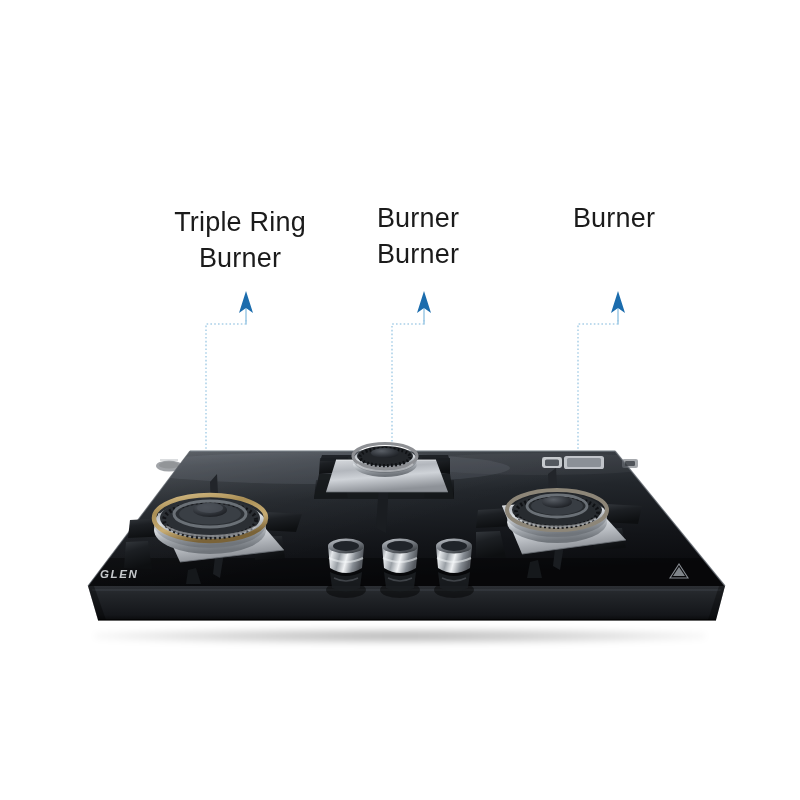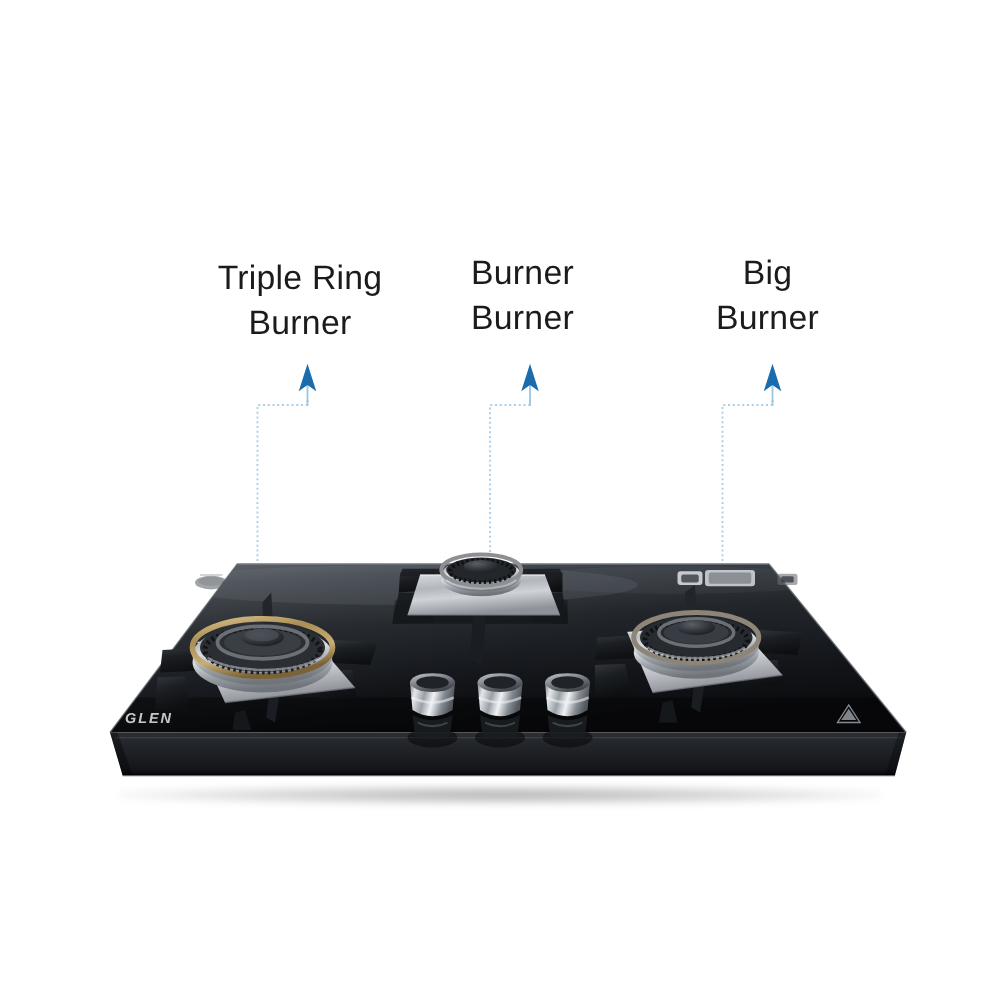--- a/index.html
+++ b/index.html
@@ -55,21 +55,20 @@
     <span class="ln">Triple Ring</span>
     <span class="ln">Burner</span>
   </div>
 
   <div class="callout-label" id="label-small">
     <span class="ln">Burner</span>
     <span class="ln">Burner</span>
   </div>
 
   <div class="callout-label" id="label-big">
-    <span class="ln">Big</span>
     <span class="ln">Burner</span>
   </div>
 
   <div class="leader" style="left:180px;top:288px;width:90px;height:275px;">
     <svg width="90" height="275" viewBox="0 0 90 275">
 
       <polyline points="66,32 66,36 26,36 26,272" fill="none" stroke="#a9cfe8" stroke-width="1.5" stroke-dasharray="1.6 2.2" stroke-linecap="butt"></polyline>
 
       <line x1="66" y1="16" x2="66" y2="36" stroke="#9cc8e4" stroke-width="1.5"></line>
 

